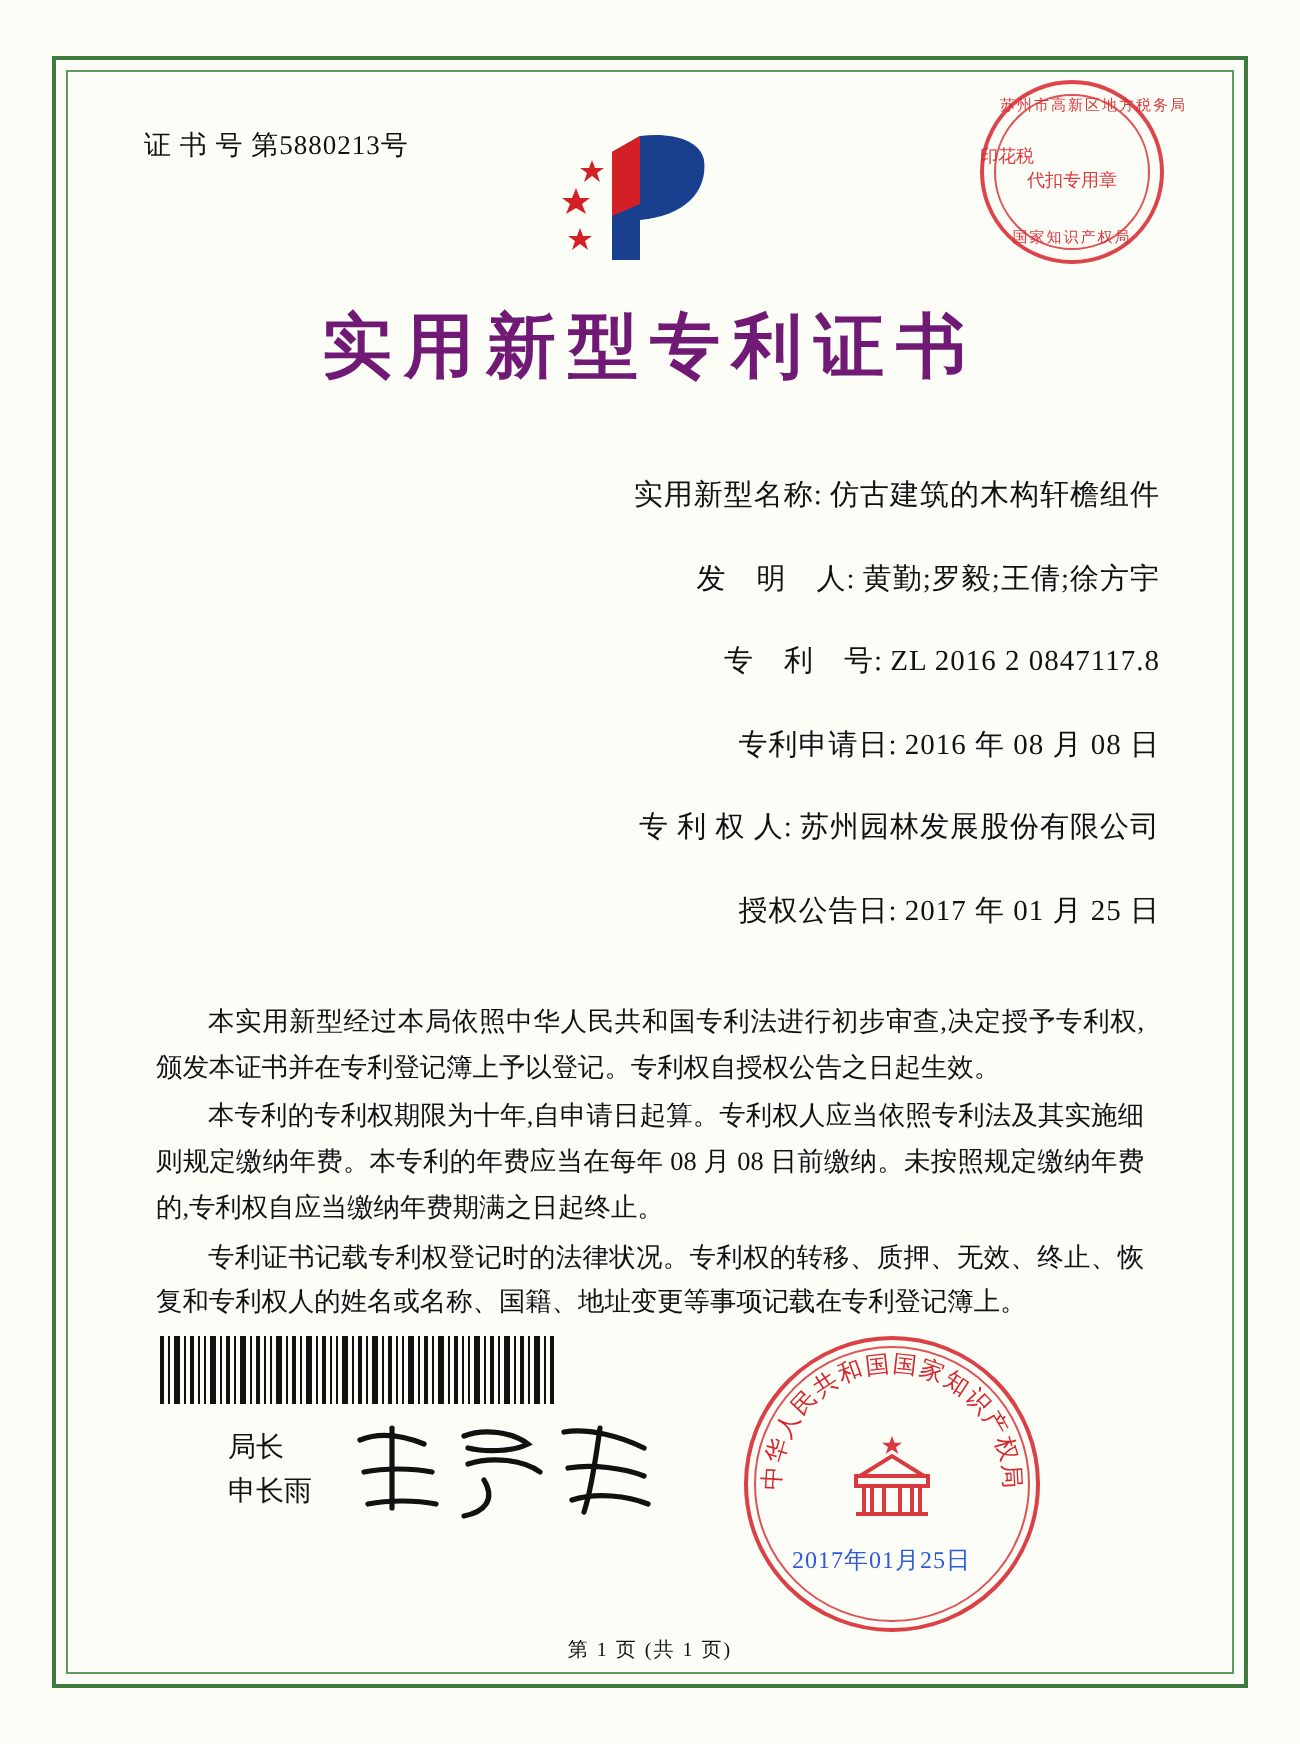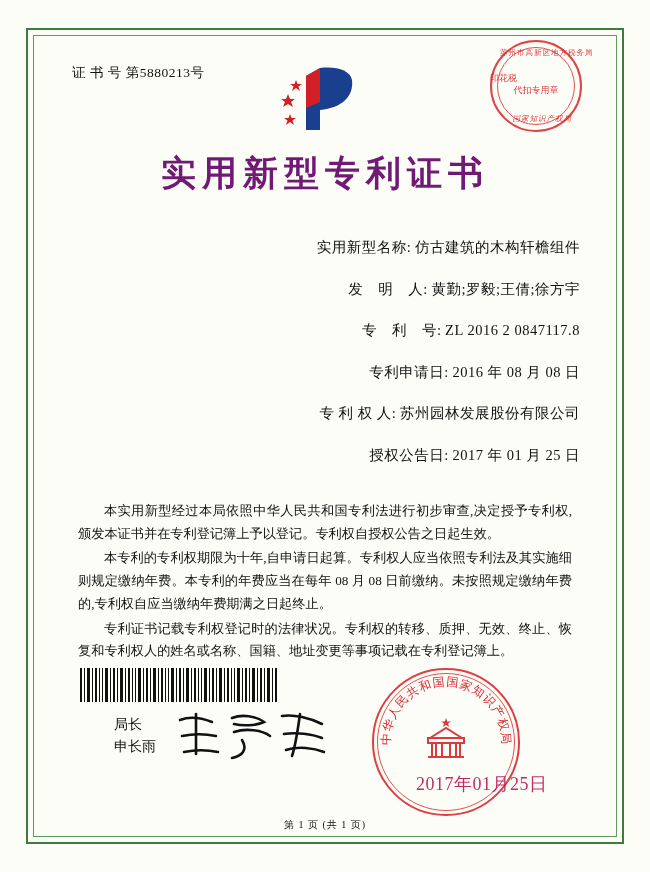--- a/index.html
+++ b/index.html
@@ -102,21 +102,21 @@
     opacity: .9;
   }
   .seal-top .st {
     position: absolute;
     white-space: nowrap;
     font-family: "Liberation Serif", serif;
   }
   .seal-top .st-arc-top { left: 10px; top: 9px; width: 72px; text-align: right; font-size: 7.5px; letter-spacing: 1px;}
   .seal-top .st-center1 { left: 0; right: 0; top: 34px; font-size: 9px; }
   .seal-top .st-center2 { left: 0; right: 0; top: 46px; text-align: center; font-size: 9px; }
-  .seal-top .st-arc-bottom { left: 10px; bottom: 9px; width: 72px; text-align: right; font-size: 7.5px; letter-spacing: 1px; font-style: italic;}
+  .seal-top .st-arc-bottom { left: 10px; bottom: 9px; width: 72px; text-align: center; font-size: 7.5px; letter-spacing: 1px;}
 
   .title {
     position: absolute;
     left: 0;
     right: 0;
     top: 150px;
     text-align: center;
     font-size: 35px;
     font-weight: bold;
     letter-spacing: 6px;
@@ -225,24 +225,24 @@
     width: 148px; height: 148px;
   }
   .seal-main .arc-text text {
     fill: #d6262c;
     font-size: 12px;
     font-family: "Liberation Serif", serif;
     letter-spacing: 1px;
   }
   .seal-date {
     position: absolute;
-    left: 416px;
+    left: 396px;
     top: 772px;
-    font-size: 18px;
-    color: #be185d;
+    font-size: 12px;
+    color: #1d4ed8;
     letter-spacing: 0.5px;
     opacity: .92;
   }
 
   .page-footer {
     position: absolute;
     left: 0;
     right: 0;
     top: 818px;
     text-align: center;

